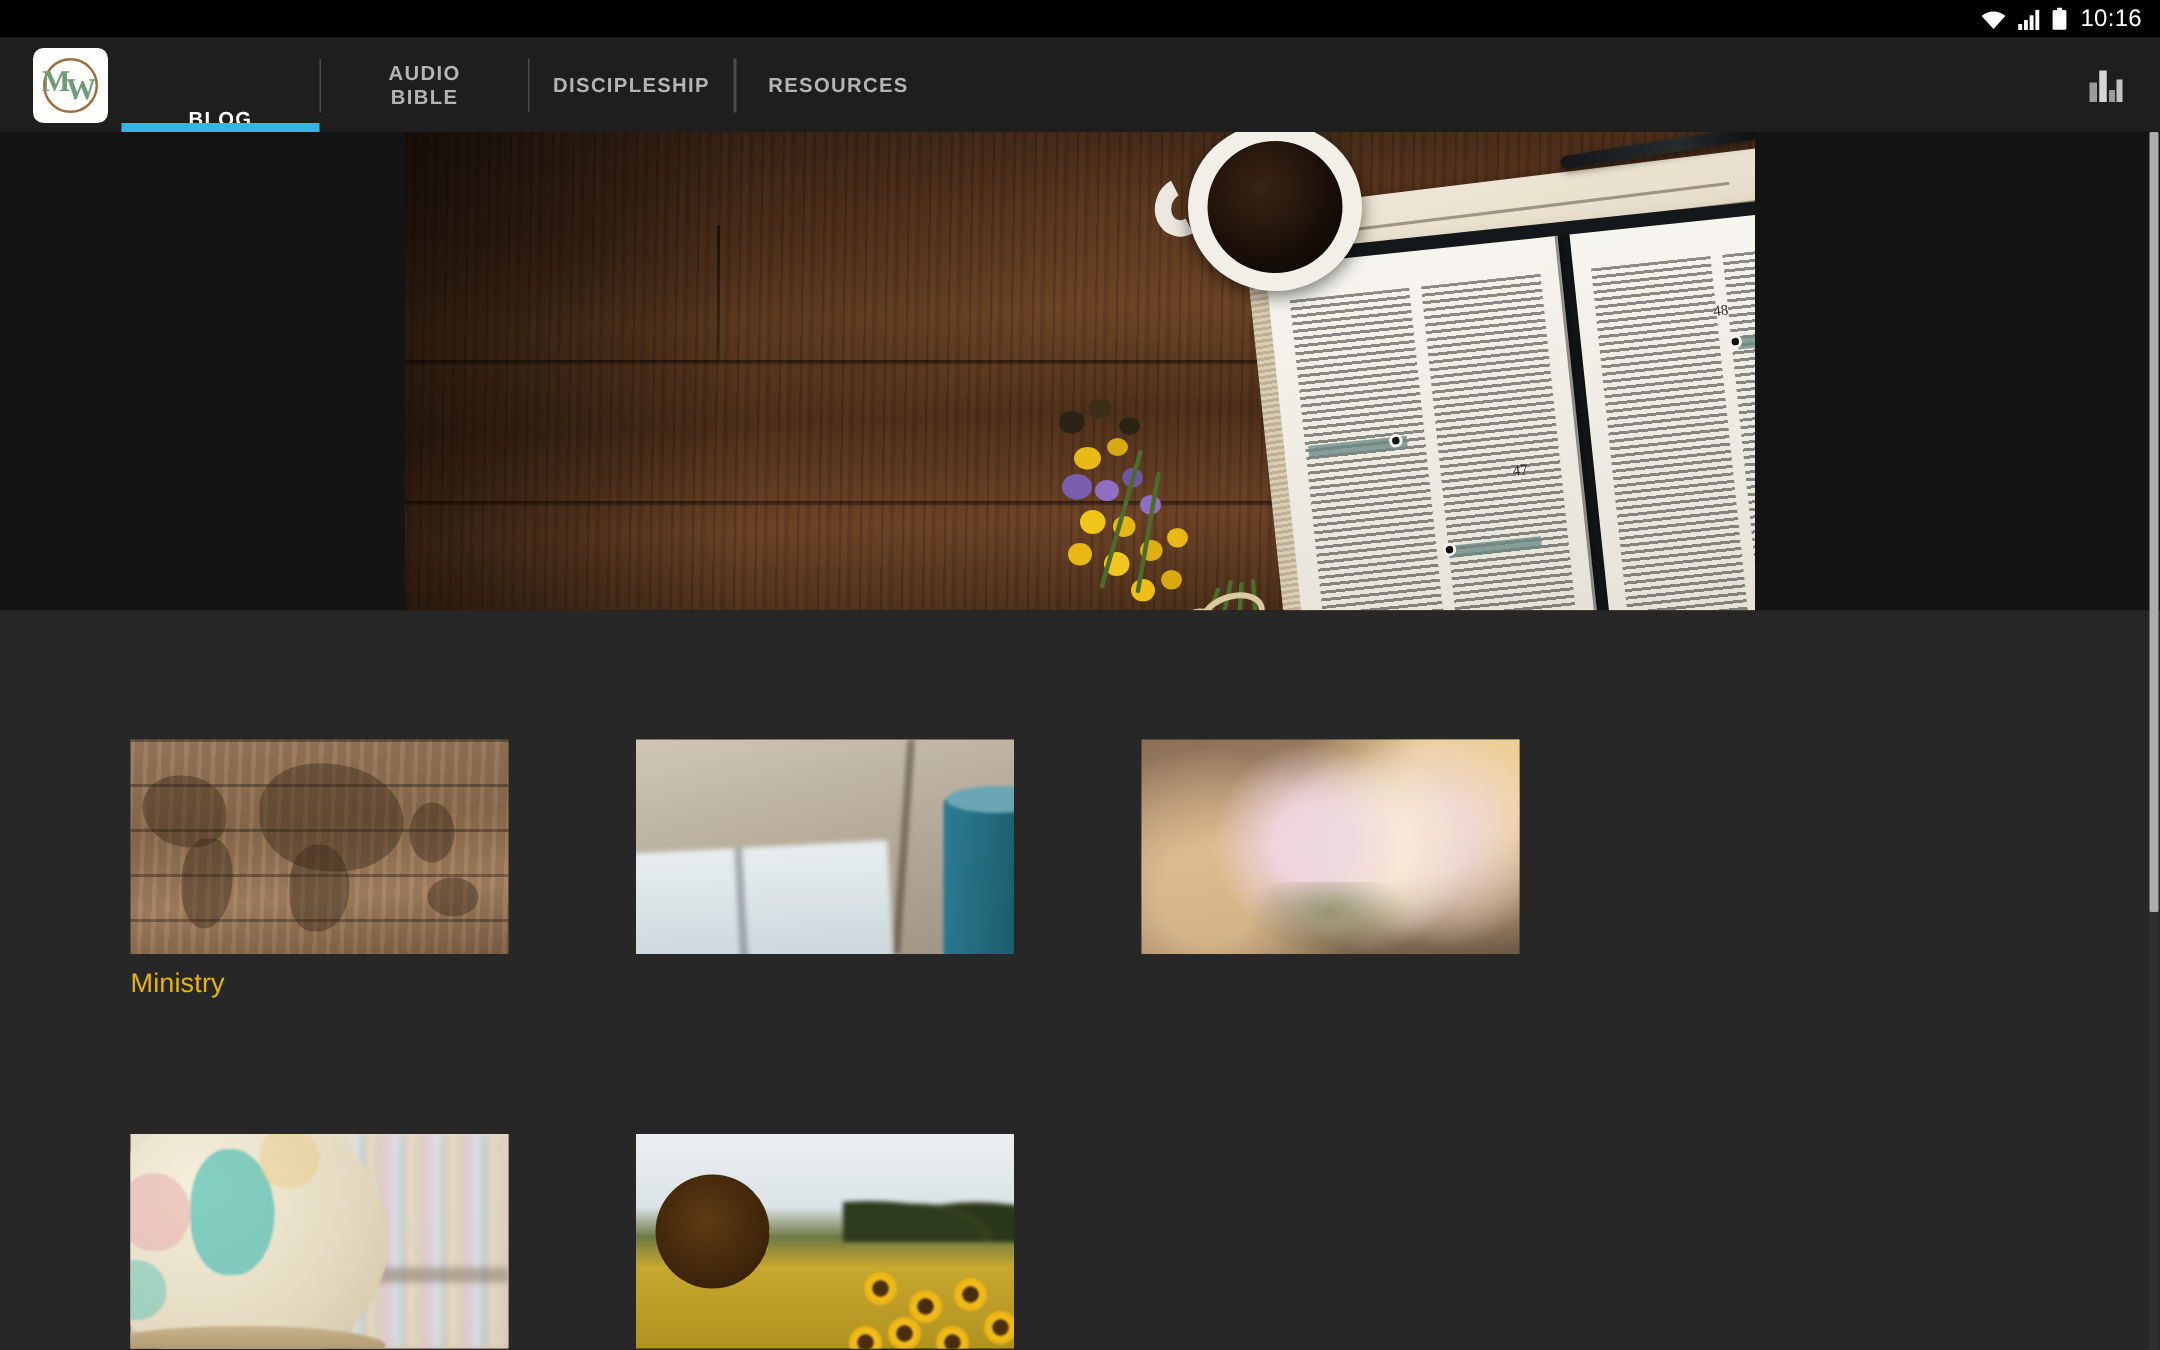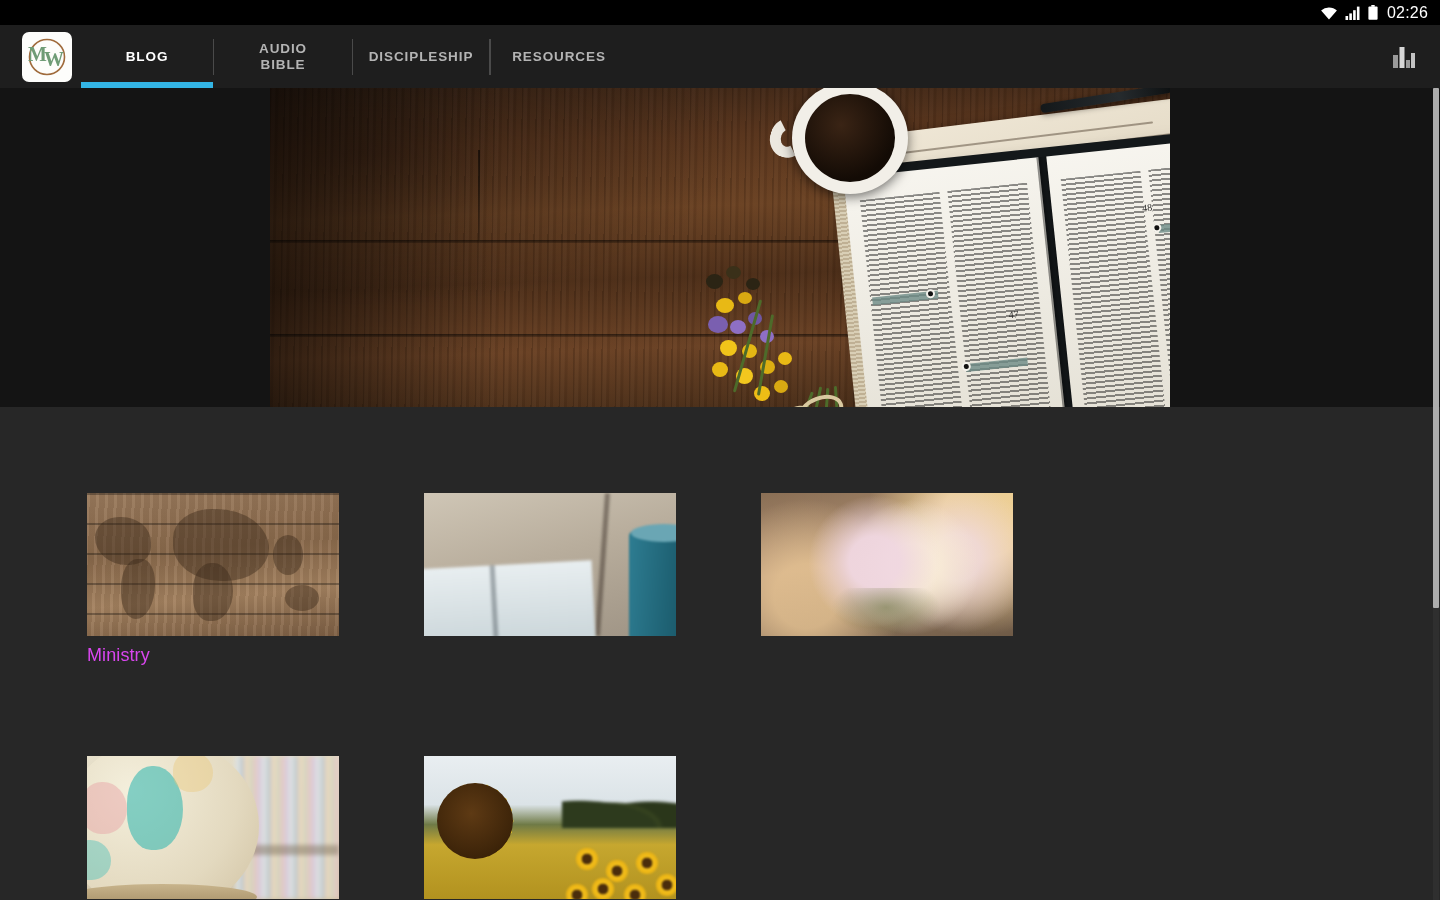--- a/index.html
+++ b/index.html
@@ -51,21 +51,21 @@
   }
   .tab.active .tab-label{ color:#ffffff; }
   .tab.active:after{
     content:""; position:absolute; left:0; right:0; bottom:0;
     height:6px; background:#33b5e5;
   }
   .tab-div{
     width:1px; height:36px; margin-top:14px;
     background:#4a4a4a; flex:none;
   }
-  .tab.t-blog{ width:132px; padding:0; }
+  .tab.t-blog{ width:132px; padding:0;align-items:flex-end; }
   .tab.t-audio{ width:138px; }
   .tab.t-disc{ width:136px;justify-content:center; }
   .tab.t-chal{ width:126px; }
   .tab.t-res{ width:136px; }
 
   .appbar-actions{ margin-left:auto; display:flex; align-items:center;
     height:63px; padding-right:24px; }
   .ic-stats{ width:24px; height:22px; display:block; cursor:pointer; }
 
   
@@ -195,21 +195,21 @@
     position:absolute; left:87px; top:86px;
     width:1270px;
     display:flex; flex-wrap:wrap;
   }
   .card{ width:337px; margin-bottom:90px; cursor:pointer; }
   .thumb{
     width:252px; height:143px; overflow:hidden; position:relative;
     background:#333;
   }
   .card-label{
-    margin-top:8px; color:#d946ef; font-size:18px;
+    margin-top:8px; color:#eab308; font-size:18px;
     letter-spacing:.1px; line-height:22px;
   }
 
   
   .t-ministry{
     background:
       repeating-linear-gradient(180deg, rgba(0,0,0,.30) 0 2px, transparent 2px 30px),
       repeating-linear-gradient(92deg, rgba(255,255,255,.05) 0 3px, rgba(0,0,0,.06) 3px 9px),
       linear-gradient(175deg,#9a7a5c,#8a6a4c 40%,#a3815f 70%,#7d5f44);
   }
@@ -335,21 +335,21 @@
       <rect x="0.5" y="10" width="2.6" height="4" fill="#fff"></rect>
       <rect x="4.3" y="7.4" width="2.6" height="6.6" fill="#fff"></rect>
       <rect x="8.1" y="4.2" width="2.6" height="9.8" fill="#fff"></rect>
       <rect x="11.9" y="0.6" width="2.6" height="13.4" fill="#fff"></rect>
     </svg>
     <svg class="ic-bat" viewBox="0 0 10 15">
       <rect x="3.3" y="0" width="3.4" height="1.8" fill="#fff"></rect>
       <rect x="0.4" y="1.6" width="9.2" height="13.2" rx="1" fill="#fff"></rect>
     </svg>
   </div>
-  <div class="sb-time">02:26</div>
+  <div class="sb-time">10:16</div>
 </div>
 
 <div class="appbar">
 
   <div class="logo-wrap">
     <svg width="44" height="44" viewBox="0 0 44 44">
       <circle cx="22" cy="22" r="17.5" fill="none" stroke="#a06b3c" stroke-width="1.6"></circle>
       <text x="12.5" y="25.5" font-family="Liberation Serif, serif" font-size="20" font-weight="bold" fill="#6f9c76" text-anchor="middle">M</text>
       <text x="29" y="31" font-family="Liberation Serif, serif" font-size="20" font-weight="bold" fill="#6f9c76" text-anchor="middle">W</text>
     </svg>

